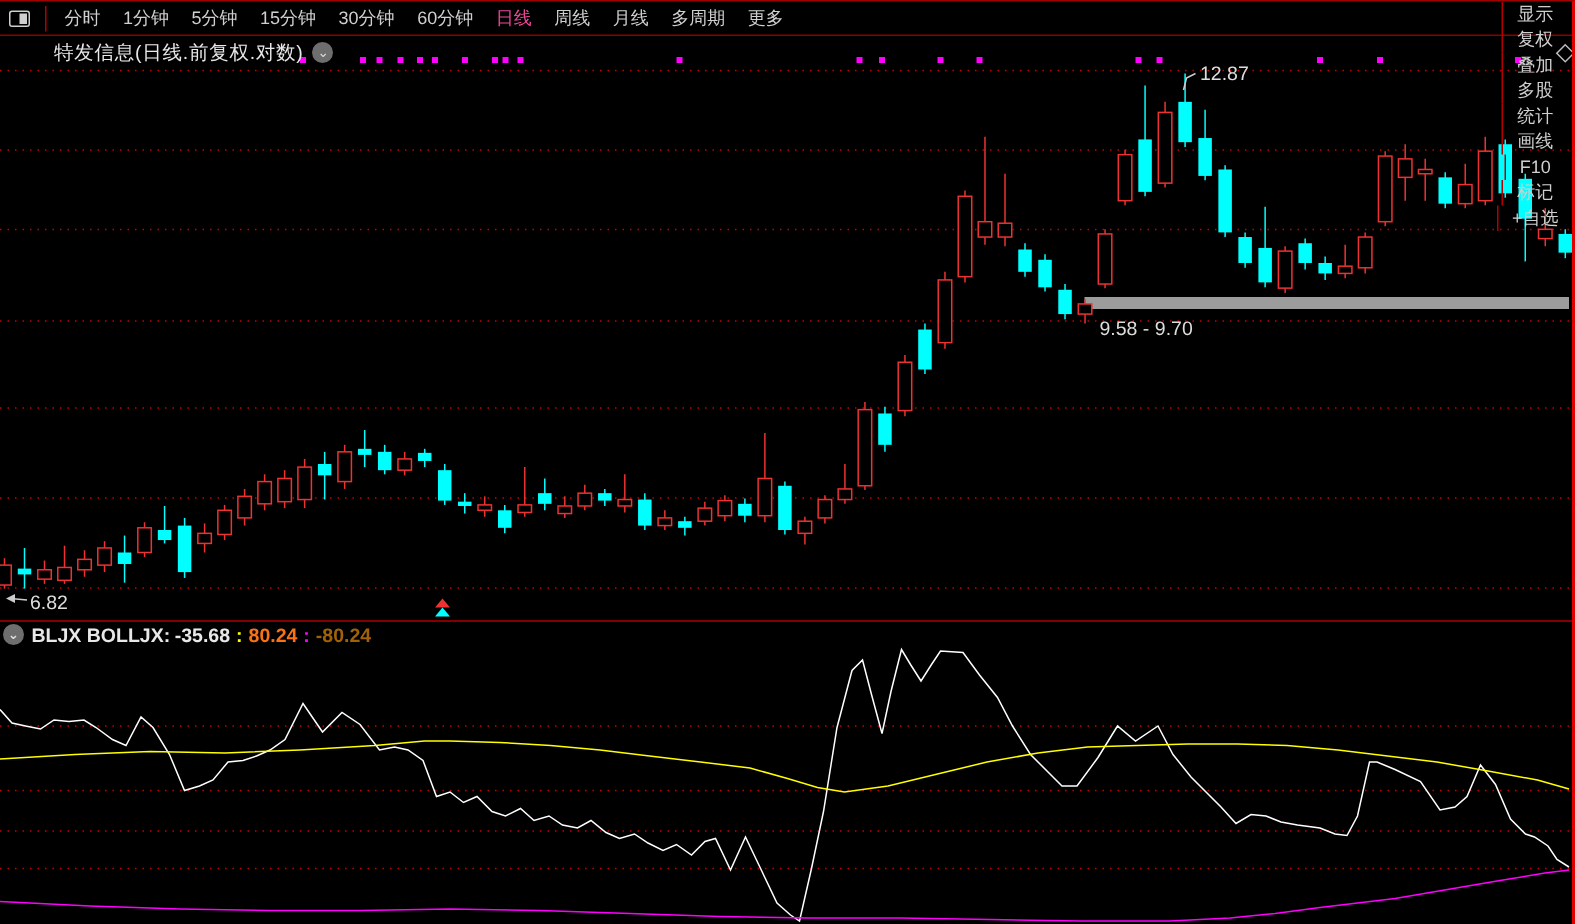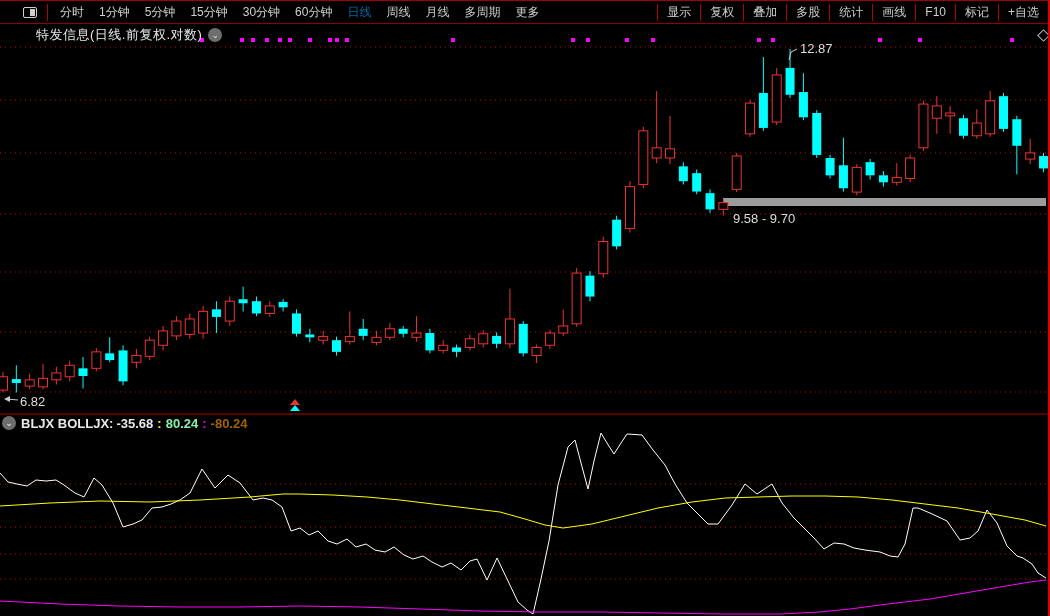--- a/index.html
+++ b/index.html
@@ -7,51 +7,51 @@
   .window {
     position:relative; width:1050px; height:616px; background:#000;
     font-family:"Liberation Sans","DejaVu Sans",sans-serif; overflow:hidden;
     border-top:1px solid #a00000; border-right:2px solid #e00000;
   }
   svg#plot { position:absolute; left:0; top:0; z-index:1; }
   
   .toolbar {
     position:absolute; left:0; top:0; width:100%; height:23px; z-index:3;
     background:#000; border-bottom:1px solid #8c0000;
-    display:flex; align-items:center; font-size:12px; color:#cfcfcf;padding-left:17px;
+    display:flex; align-items:center; font-size:12px; color:#cfcfcf;
   }
   .win-icon { display:inline-block; width:14px; height:11px; border:1px solid #cfcfcf; border-radius:2px; position:relative; margin:0 6px 0 6px; }
   .win-icon::after { content:""; position:absolute; right:1px; top:1px; bottom:1px; width:5px; background:#cfcfcf; }
   .tb-sep { width:1px; height:17px; background:#b40000; margin:0 4px; }
   .tb-left { display:flex; align-items:center; gap:15px; padding-left:8px; }
   .tb-item { cursor:default; white-space:nowrap; }
-  .tb-item.active { color:#0369a1;text-align:center; }
+  .tb-item.active { color:#ec4899;text-align:center; }
   .more-arrow { color:#cfcfcf; font-size:11px; margin-left:-9px; }
-  .tb-right { margin-left:auto; display:flex; align-items:center; height:100%; }
+  .tb-right { margin-left:auto; display:flex; align-items:center; height:100%;flex-direction:column; }
   .tb-rt { padding:0 9px; border-left:1px solid #b40000; height:17px; line-height:17px; white-space:nowrap; }
   
   .titlebar {
     position:absolute; left:0; top:24px; width:100%; height:20px; z-index:3;
     display:flex; align-items:center; color:#e8e8e8; font-size:13px; background:transparent;margin-left:32px;
   }
   .title-text { margin-left:4px; letter-spacing:0.5px; }
   .circ-chevron {
     display:inline-flex; align-items:center; justify-content:center;
     width:14px; height:14px; border-radius:50%; background:#6e6e6e; color:#dcdcdc;
     font-size:9px; margin-left:6px; line-height:1;
   }
   .title-right { margin-left:auto; display:flex; align-items:center; gap:8px; margin-right:10px; }
   .diamond { display:inline-block; width:9px; height:9px; border:1px solid #bbb; transform:rotate(45deg); }
   
   .indicator-row {
     position:absolute; left:0; top:414px; height:16px; z-index:3;
     display:flex; align-items:center; font-size:13px; font-weight:bold; color:#e8e8e8;
     background:transparent;
   }
-  .ind-v2 { color:#86efac; } .ind-v3 { color:#a16207; }
+  .ind-v2 { color:#f97316; } .ind-v3 { color:#a16207; }
   .ind-sep1 { color:#ffff00; margin:0 4px; } .ind-sep2 { color:#ff00ff; margin:0 4px; }
 </style>
 </head>
 <body>
 
 <div class="window">
 
   <svg id="plot" width="1050" height="616">
     <g id="gfx">
         <line x1="0" y1="46" x2="1050" y2="46" stroke="#c80000" stroke-width="1" stroke-dasharray="1 4"></line>

